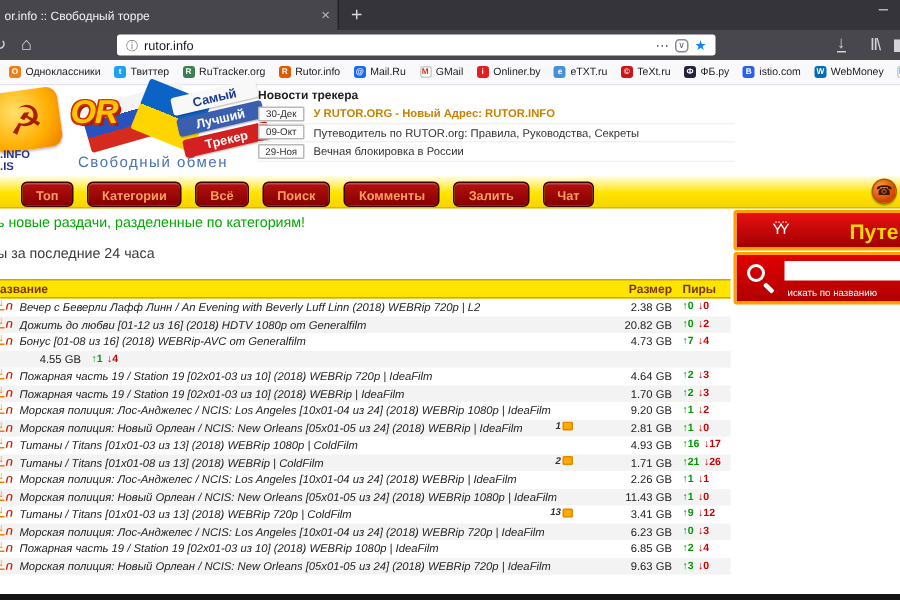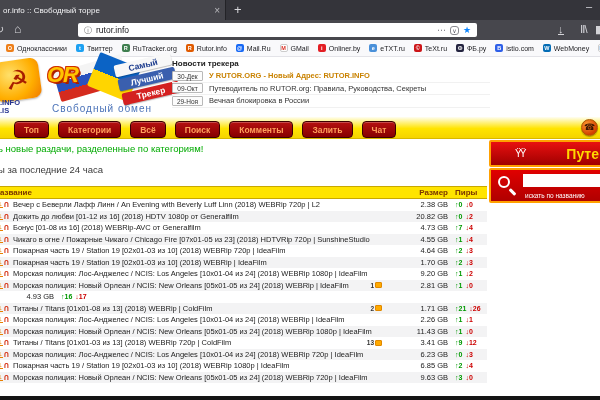--- a/index.html
+++ b/index.html
@@ -77,21 +77,21 @@
   .search-hint { position:absolute; left:34px; top:22px; color:#fff; font-size:6.5px; white-space:nowrap; }
 
   
   #table { position:absolute; left:0; top:129px; width:487px; }
   .thead { height:13px; background:#ffe400; border-top:1px solid #c8a800; border-bottom:1px solid #c8a800; display:flex; align-items:center; font-size:8px; font-weight:bold; color:#7a3500; }
   .h-name { flex:1; margin-left:-2px; padding-left:2px; }
   .h-size { width:54px; text-align:right; }
   .h-peers { width:39px; padding-left:7px; }
   .trow { height:11.5px; display:flex; align-items:center; font-size:7.5px; }
   .trow:nth-child(even) { background:#f3f3f4; }
-  .ncell { flex:1; display:flex; align-items:center; overflow:hidden; padding-right:12px; }
+  .ncell { flex:1; display:flex; align-items:flex-start; overflow:hidden; padding-right:12px;font-style:italic; }
   .ticons { flex:none; width:14px; margin-left:-1px; display:flex; align-items:center; gap:1px; }
   .dl { color:#e88000; font-weight:bold; font-size:7px; line-height:6px; border-bottom:1px solid #e88000; }
   .magnet { color:#d22000; font-weight:900; font-size:6.5px; display:inline-block; transform:rotate(180deg); line-height:7px; }
   .tname { color:#222; white-space:nowrap; overflow:hidden; }
   .cbadge { margin-left:auto; display:flex; align-items:center; gap:1px; flex:none; }
   .ccount { font-size:6.5px; font-weight:bold; color:#333; }
   .cbub { width:7px; height:6px; background:#ffaa00; border-radius:1px; border:1px solid #e08800; }
   .tsize { width:54px; text-align:right; color:#222; flex:none; }
   .tpeers { width:39px; padding-left:7px; flex:none; white-space:nowrap; font-weight:bold; font-size:7px; }
   .pup { color:#009900; } .pdn { color:#cc0000; margin-left:3px; }
@@ -279,27 +279,20 @@
               <span class="ticons">
                 <span class="dl">↓</span>
                 <span class="magnet">U</span>
               </span>
               <span class="tname">Бонус [01-08 из 16] (2018) WEBRip-AVC от Generalfilm</span>
             </span>
             <span class="tsize">4.73 GB</span>
             <span class="tpeers"><span class="pup">↑7</span><span class="pdn">↓4</span></span>
           </div>
           <div class="trow">
-            <span class="ncell">
-              <span class="ticons">
-                <span class="dl">↓</span>
-                <span class="magnet">U</span>
-              </span>
-              <span class="tname">Чикаго в огне / Пожарные Чикаго / Chicago Fire [07x01-05 из 23] (2018) HDTVRip 720p | SunshineStudio</span>
-            </span>
             <span class="tsize">4.55 GB</span>
             <span class="tpeers"><span class="pup">↑1</span><span class="pdn">↓4</span></span>
           </div>
           <div class="trow">
             <span class="ncell">
               <span class="ticons">
                 <span class="dl">↓</span>
                 <span class="magnet">U</span>
               </span>
               <span class="tname">Пожарная часть 19 / Station 19 [02x01-03 из 10] (2018) WEBRip 720p | IdeaFilm</span>
@@ -338,20 +331,27 @@
               <span class="tname">Морская полиция: Новый Орлеан / NCIS: New Orleans [05x01-05 из 24] (2018) WEBRip | IdeaFilm</span>
               <span class="cbadge">
                 <span class="ccount">1</span>
                 <span class="cbub"></span>
               </span>
             </span>
             <span class="tsize">2.81 GB</span>
             <span class="tpeers"><span class="pup">↑1</span><span class="pdn">↓0</span></span>
           </div>
           <div class="trow">
+            <span class="ncell">
+              <span class="ticons">
+                <span class="dl">↓</span>
+                <span class="magnet">U</span>
+              </span>
+              <span class="tname">Титаны / Titans [01x01-03 из 13] (2018) WEBRip 1080p | ColdFilm</span>
+            </span>
             <span class="tsize">4.93 GB</span>
             <span class="tpeers"><span class="pup">↑16</span><span class="pdn">↓17</span></span>
           </div>
           <div class="trow">
             <span class="ncell">
               <span class="ticons">
                 <span class="dl">↓</span>
                 <span class="magnet">U</span>
               </span>
               <span class="tname">Титаны / Titans [01x01-08 из 13] (2018) WEBRip | ColdFilm</span>

